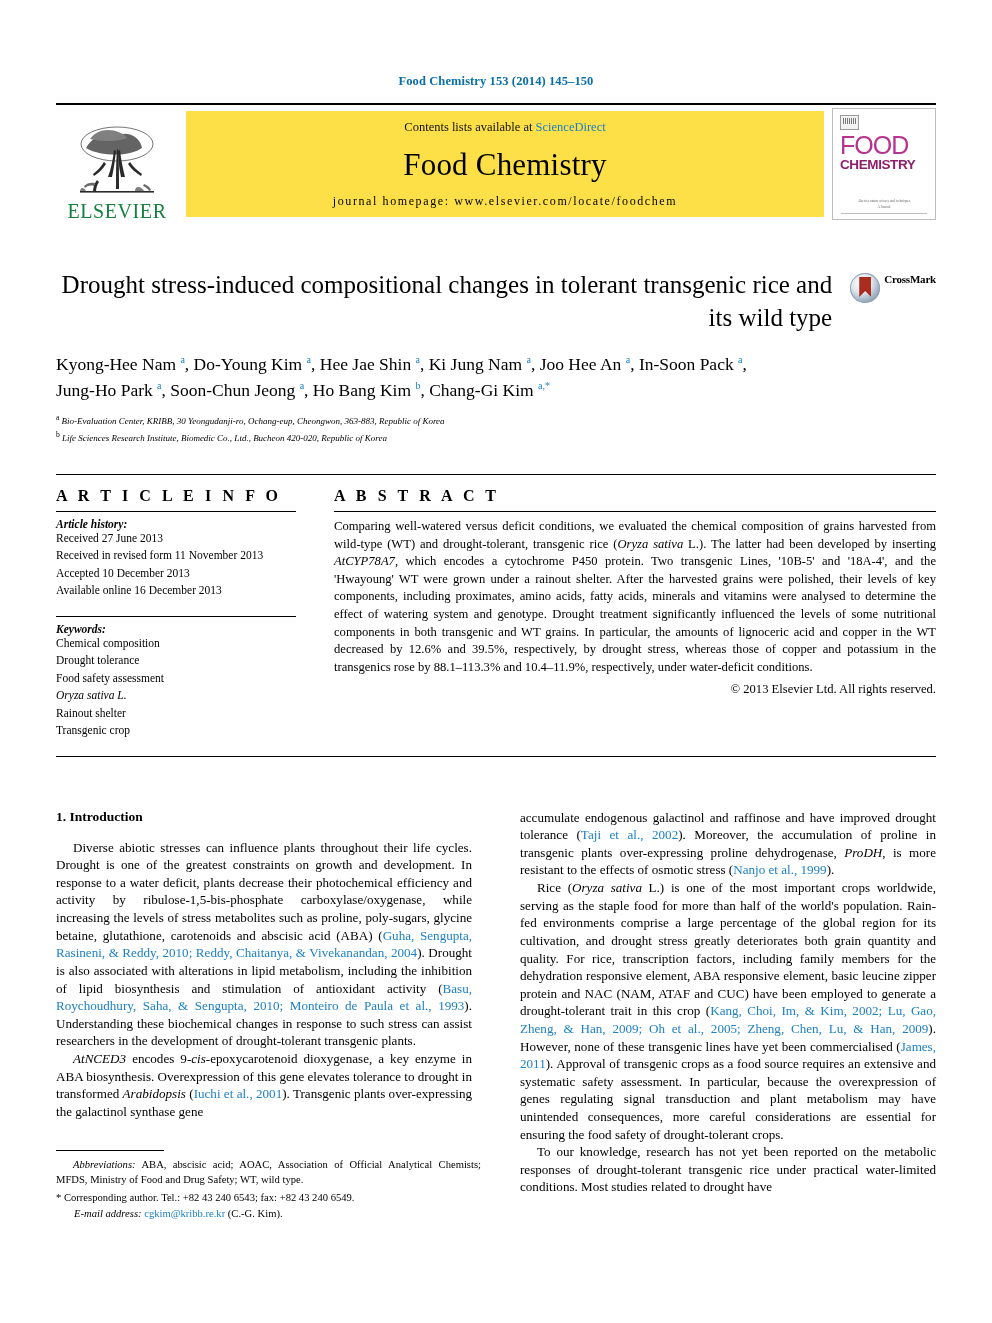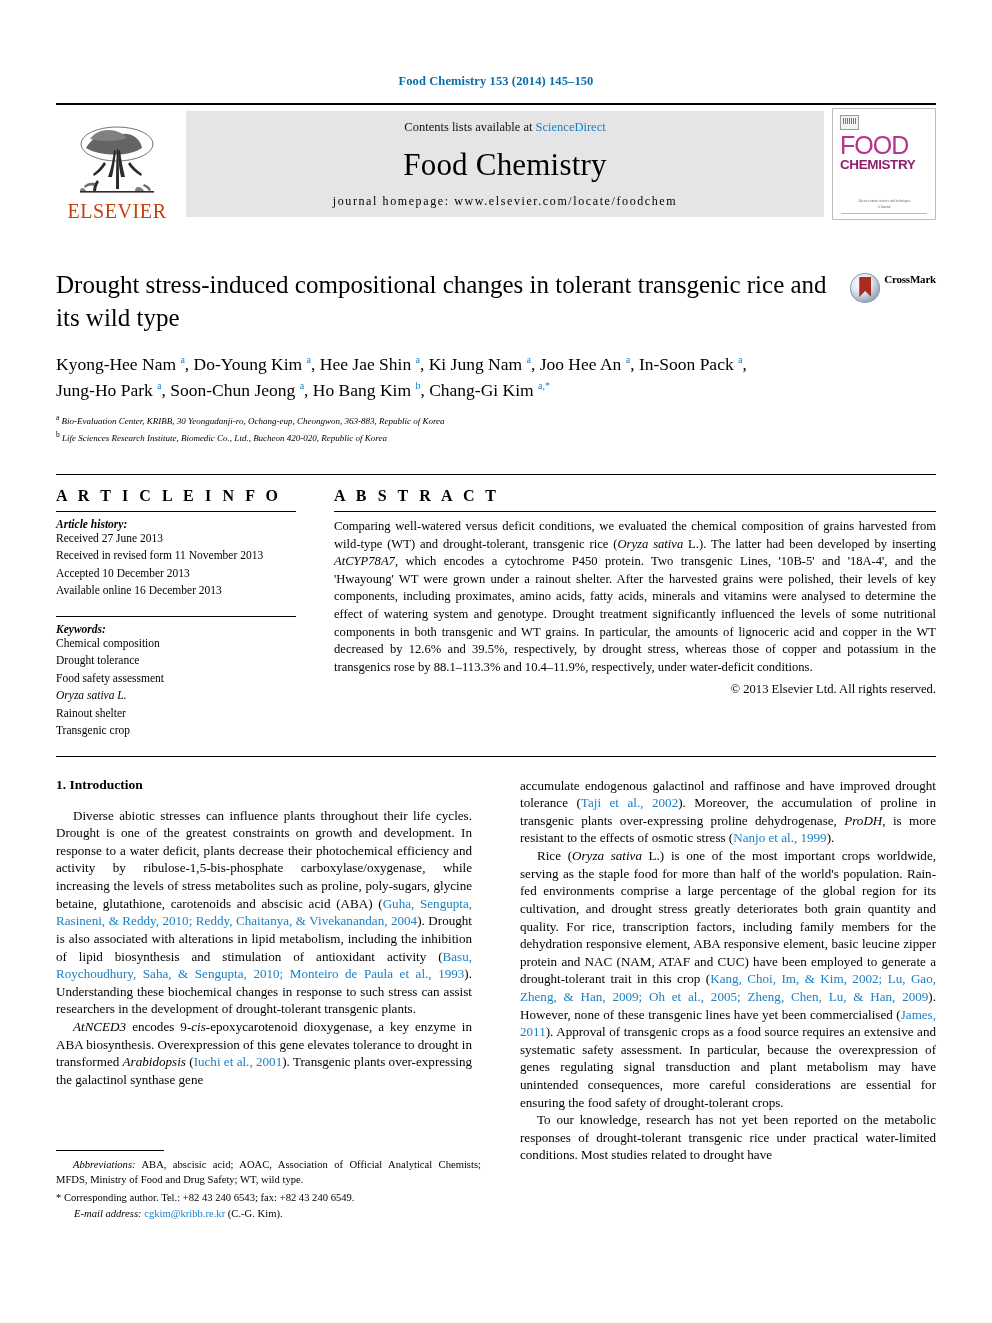--- a/index.html
+++ b/index.html
@@ -47,29 +47,29 @@
     display: flex;
     flex-direction: column;
     justify-content: flex-end;
     align-items: center;
     padding-bottom: 2px;
     box-sizing: border-box;
   }
   .tree-svg { display:block; }
   .elsevier-word {
     font-family: "Liberation Serif", serif;
-    color: #c2410c;
+    color: #15803d;
     font-size: 20px;
     letter-spacing: 0.6px;
     line-height: 1;
     margin-top: 1px;
   }
   .journal-banner {
     flex: 1 1 auto;
-    background: #e5e5e5;
+    background: #fde047;
     margin: 6px 8px 6px 8px;
     display: flex;
     flex-direction: column;
     align-items: center;
     justify-content: space-between;
     padding: 9px 0 8px 0;
     box-sizing: border-box;
   }
   .contents-line {
     font-size: 12.5px;
@@ -153,20 +153,21 @@
     display: flex;
     align-items: flex-start;
   }
   .paper-title {
     flex: 1 1 auto;
     font-size: 25px;
     line-height: 1.30;
     padding-right: 18px;
     font-weight: normal;
     margin: 0;
+    text-align: right;
   }
   .crossmark {
     flex: 0 0 auto;
     display: flex;
     align-items: flex-start;
     gap: 4px;
     margin-top: 4px;
   }
   .crossmark-badge {
     width: 30px; height: 30px;
@@ -258,21 +259,21 @@
   }
   .abstract-body .it { font-style: italic; }
   .copyright {
     text-align: right;
     font-size: 12.6px;
     margin-top: 5px;
   }
 
   
   .body-cols {
-    margin-top: 20px;
+    margin-top: 52px;
     display: flex;
     gap: 48px;
   }
   .col {
     flex: 1 1 0;
     min-width: 0;
   }
   .h2 {
     font-size: 13.5px;
     font-weight: bold;

